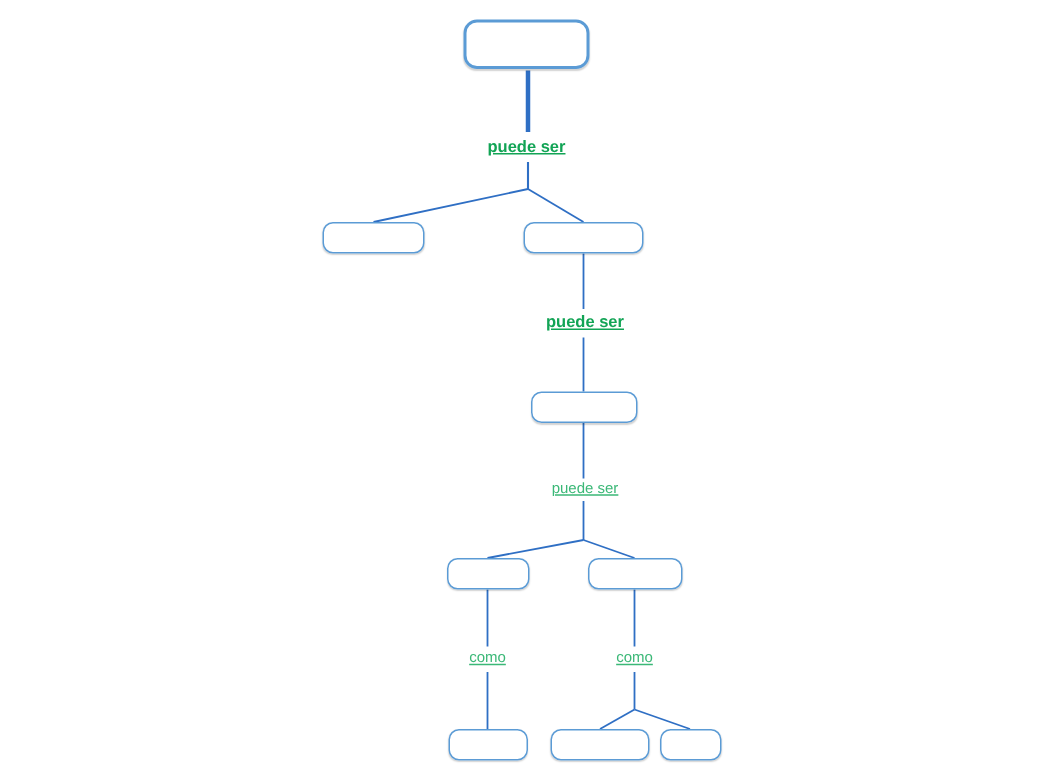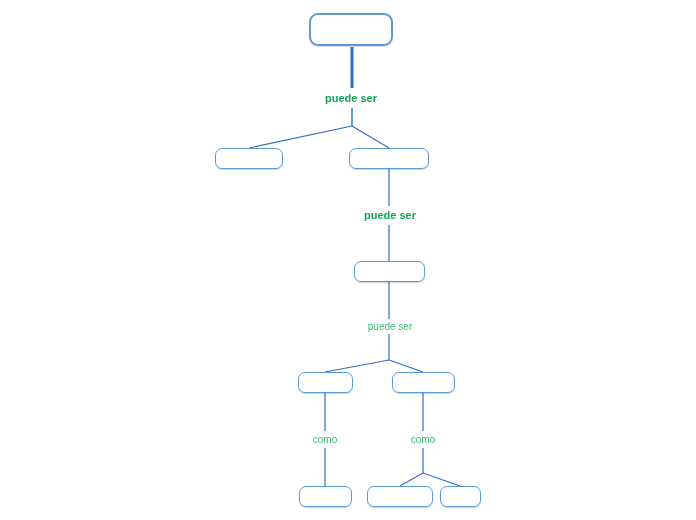--- a/index.html
+++ b/index.html
@@ -55,20 +55,21 @@
   .node.lvl3 { font-size: 11px; }
   .node.lvl4 { font-size: 11px; }
 
   
   .link-label {
     position: absolute;
     color: #1fae5a;
     white-space: nowrap;
     text-align: center;
     background: transparent;
+    text-decoration: underline;
   }
   .link-label.strong {
     font-size: 11px;
     font-weight: bold;
     color: #12a455;
   }
   .link-label.light {
     font-size: 10px;
     font-weight: normal;
     color: #3bb877;

